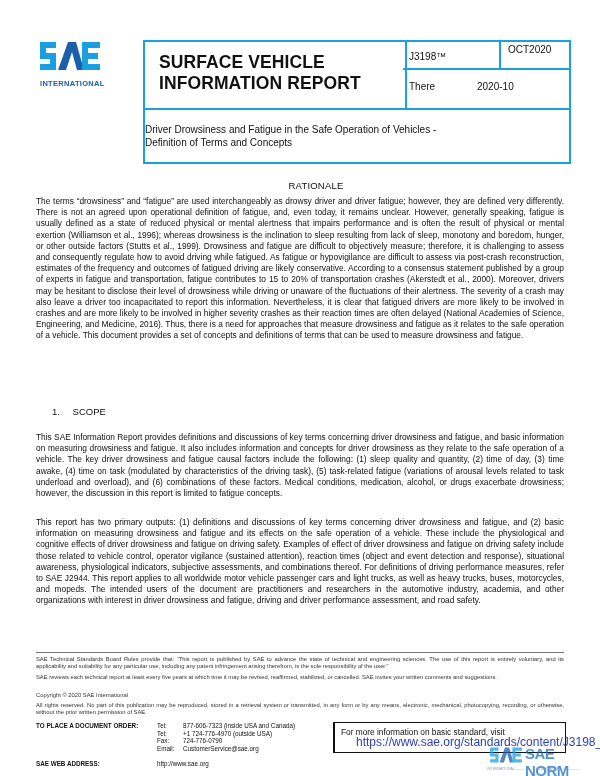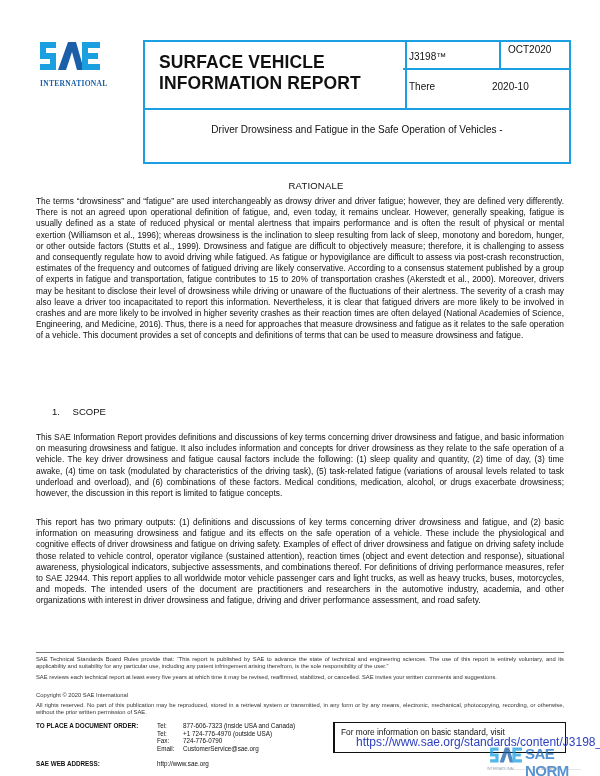--- a/index.html
+++ b/index.html
@@ -2,31 +2,31 @@
 <html><head>
 <meta charset="utf-8">
 <style>
   html, body { margin: 0; padding: 0; background: #ffffff; }
   body { width: 600px; height: 776px; position: relative; overflow: hidden; font-family: "Liberation Sans", sans-serif; color: #111; }
   .abs { position: absolute; }
 
   
   .logo { left: 34px; top: 38px; width: 80px; height: 56px; }
   .logo-mark { position: absolute; left: 4px; top: 0; width: 64px; height: 36px; }
-  .logo-intl { position: absolute; left: 6px; top: 41px; font-size: 7.5px; font-weight: bold; color: #1b5fa8; letter-spacing: 0.3px; white-space: nowrap; font-family: Liberation Serif, serif; }
+  .logo-intl { position: absolute; left: 6px; top: 41px; font-size: 7.5px; font-weight: bold; color: #1b5fa8; letter-spacing: 0.3px; white-space: nowrap; }
 
   
   .hdr { left: 143px; top: 40px; width: 428px; height: 124px; border: 2px solid #1aa0e0; box-sizing: border-box; }
   .hdr-title { position: absolute; left: 4px; top: 0; width: 258px; height: 68px; border-right: 2px solid #1aa0e0; box-sizing: border-box; padding: 10px 0 0 10px; }
   .hdr-title div { font-size: 17.5px; font-weight: bold; line-height: 21px; letter-spacing: 0.1px; }
   .hdr-code { position: absolute; left: 258px; top: 0; width: 98px; height: 28px; border-right: 2px solid #1aa0e0; border-bottom: 2px solid #1aa0e0; box-sizing: border-box; font-size: 10px; padding: 9px 0 11px 6px; }
   .hdr-date { position: absolute; left: 356px; top: 0; width: 70px; height: 28px; border-bottom: 2px solid #1aa0e0; box-sizing: border-box; font-size: 10px; padding: 2px 0 0 7px; }
   .hdr-issued { position: absolute; left: 258px; top: 28px; width: 168px; height: 40px; box-sizing: border-box; font-size: 10px; padding: 11px 0 0 6px; }
-  .hdr-issued .val { position: absolute; left: 74px; top: 11px; margin-left: 15px; }
-  .hdr-sub { position: absolute; left: 0; top: 66px; width: 424px; height: 54px; border-top: 2px solid #1aa0e0; box-sizing: border-box; text-align: center; font-size: 10px; line-height: 13px; padding-top: 13px; }
+  .hdr-issued .val { position: absolute; left: 74px; top: 11px; }
+  .hdr-sub { position: absolute; left: 0; top: 66px; width: 424px; height: 54px; border-top: 2px solid #1aa0e0; box-sizing: border-box; font-size: 10px; line-height: 13px; padding-top: 13px; }
 
   .rationale { left: 16px; width: 600px; top: 180px; text-align: center; font-size: 9.5px; letter-spacing: 0.2px; }
 
   .para { left: 36px; width: 528px; font-size: 8.35px; line-height: 11.2px; text-align: justify; }
   .p1 { top: 196px; }
   .scope-h { left: 52px; top: 406px; font-size: 9.5px; }
   .scope-h span + span { margin-left: 10px; }
   .p2 { top: 432px; }
   .p3 { top: 517px; }
 
@@ -70,20 +70,21 @@
     <div>INFORMATION REPORT</div>
   </div>
   <div class="hdr-code">J3198™</div>
   <div class="hdr-date">OCT2020</div>
   <div class="hdr-issued">
     <span>There</span>
     <span class="val">2020-10</span>
   </div>
   <div class="hdr-sub">
     <div>Driver Drowsiness and Fatigue in the Safe Operation of Vehicles -</div>
+    <div>Definition of Terms and Concepts</div>
   </div>
 </div>
 
 <div class="abs rationale">RATIONALE</div>
 <div class="abs para p1">The terms “drowsiness” and “fatigue” are used interchangeably as drowsy driver and driver fatigue; however, they are defined very differently. There is not an agreed upon operational definition of fatigue, and, even today, it remains unclear. However, generally speaking, fatigue is usually defined as a state of reduced physical or mental alertness that impairs performance and is often the result of physical or mental exertion (Williamson et al., 1996); whereas drowsiness is the inclination to sleep resulting from lack of sleep, monotony and boredom, hunger, or other outside factors (Stutts et al., 1999). Drowsiness and fatigue are difficult to objectively measure; therefore, it is challenging to assess and consequently regulate how to avoid driving while fatigued. As fatigue or hypovigilance are difficult to assess via post-crash reconstruction, estimates of the frequency and outcomes of fatigued driving are likely conservative. According to a consensus statement published by a group of experts in fatigue and transportation, fatigue contributes to 15 to 20% of transportation crashes (Akerstedt et al., 2000). Moreover, drivers may be hesitant to disclose their level of drowsiness while driving or unaware of the fluctuations of their alertness. The severity of a crash may also leave a driver too incapacitated to report this information. Nevertheless, it is clear that fatigued drivers are more likely to be involved in crashes and are more likely to be involved in higher severity crashes as their reaction times are often delayed (National Academies of Science, Engineering, and Medicine, 2016). Thus, there is a need for approaches that measure drowsiness and fatigue as it relates to the safe operation of a vehicle. This document provides a set of concepts and definitions of terms that can be used to measure drowsiness and fatigue.</div>
 
 <div class="abs scope-h">
   <span>1.</span>
   <span>SCOPE</span>
 </div>

